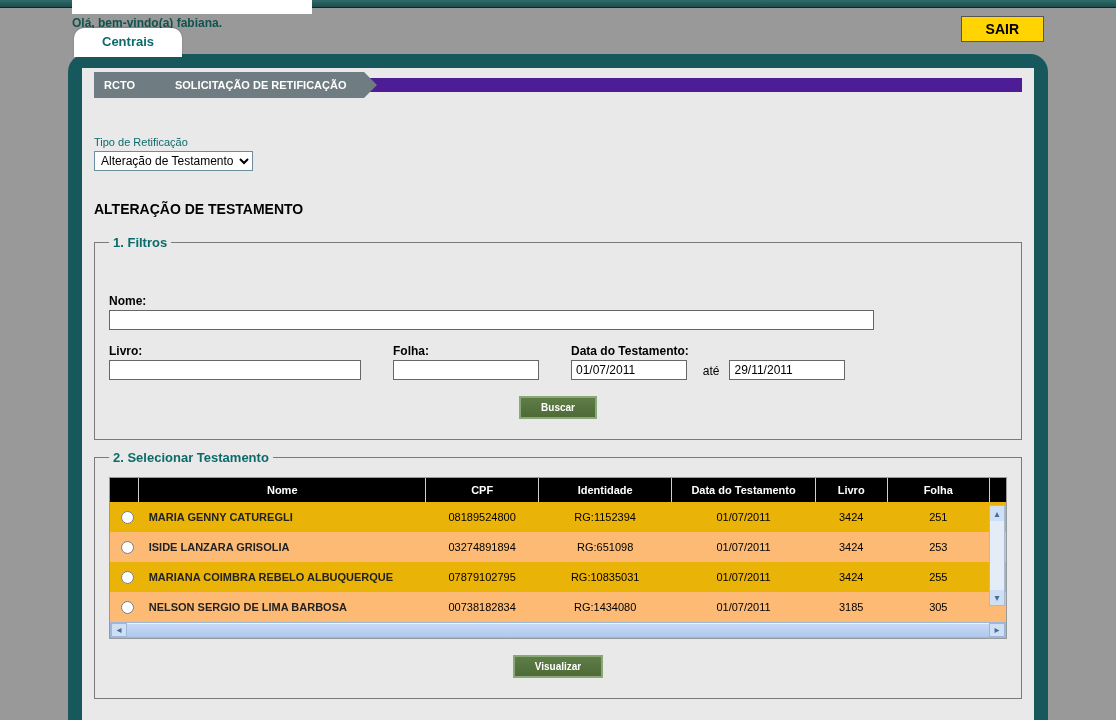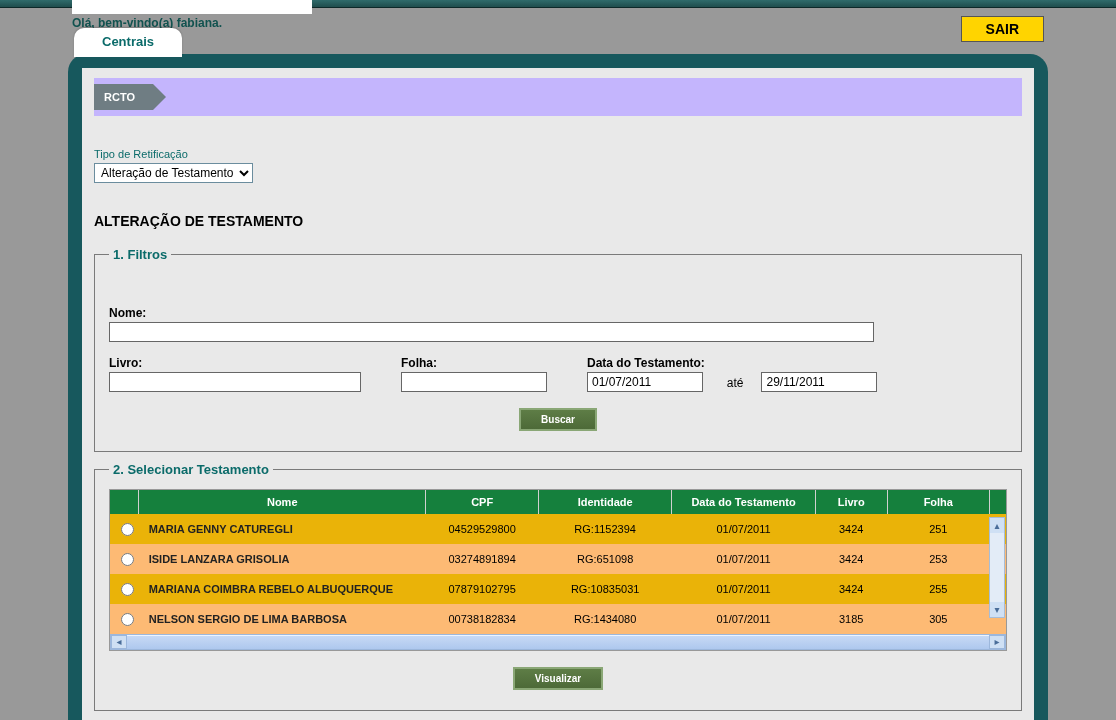--- a/index.html
+++ b/index.html
@@ -67,24 +67,24 @@
     font-weight: bold;
     font-size: 13px;
     box-shadow: 0 -1px 2px rgba(0,0,0,.2);
   }
   .inner {
     background: #e9e9e9;
     min-height: 620px;
     padding: 10px 12px 18px 12px;
   }
   .breadcrumb-bar {
-    height: 38px;
-    background: #c4b5fd;
+    height: 14px;
+    background: #4c1d95;
     position: relative;
-    margin-bottom: 32px;
+    margin-bottom: 44px;
     display:flex;
     align-items:center;
   }
   .bc-item {
     position: relative;
     height: 26px;
     line-height: 26px;
     padding: 0 18px 0 14px;
     background: #6f7d83;
     color: #fff;
@@ -145,21 +145,21 @@
     margin-bottom:2px;
   }
   input.txt {
     border: 1px solid #666;
     height: 20px;
     font-size: 12px;
     padding: 1px 4px;
     background:#fff;
   }
   .row1 { margin-bottom: 14px; margin-top: 32px;}
-  .row2 { display:flex; gap:12px;align-items:flex-end; }
+  .row2 { display:flex; gap:4px;align-items:flex-end; }
   .col { margin-right: 28px; }
   .ate-lbl{ font-size:12px; padding: 0 6px; align-self:flex-end; margin-bottom:2px;}
   .btn {
     background: linear-gradient(#5e7d46,#4d6a38);
     color: #fff;
     border: 2px solid #8aa776;
     padding: 4px 20px;
     font-weight: bold;
     font-size: 10px;
     cursor:pointer;
@@ -169,21 +169,21 @@
     border: 0;
     position:relative;
     background:#fff;
   }
   table.data {
     width: 100%;
     border-collapse: collapse;
     table-layout: fixed;
   }
   table.data th {
-    background: #15803d;
+    background: #000000;
     color: #fff;
     font-size: 11px;
     font-weight: bold;
     padding: 6px 4px;
     border-right: 1px solid #d0d0d0;
     text-align:center;
   }
   table.data th:last-child{ border-right:none;}
   table.data td {
     font-size: 11px;
@@ -234,20 +234,21 @@
     <span>Olá, bem-vindo(a) fabiana.</span>
     <button class="sair">SAIR</button>
   </div>
 
   <div class="panel">
     <div class="tab">Centrais</div>
     <div class="inner">
 
       <div class="breadcrumb-bar">
         <div class="bc-item">RCTO</div>
+        <div class="bc-item bc-end">SOLICITAÇÃO DE RETIFICAÇÃO</div>
       </div>
 
       <span class="label-small">Tipo de Retificação</span>
       <select class="tipo">
         <option>Alteração de Testamento</option>
       </select>
 
       <div class="section-title">ALTERAÇÃO DE TESTAMENTO</div>
 
       <fieldset>
@@ -308,21 +309,21 @@
                 <th>Data do Testamento</th>
                 <th>Livro</th>
                 <th>Folha</th>
                 <th></th>
               </tr>
             </thead>
             <tbody id="tb">
                   <tr class="odd">
                     <td class="radio-cell"><input type="radio" name="sel" style=""></td>
                     <td class="nm">MARIA GENNY CATUREGLI</td>
-                    <td>04529529800</td>
+                    <td>08189524800</td>
                     <td>RG:1152394</td>
                     <td>01/07/2011</td>
                     <td>3424</td>
                     <td>251</td>
                     <td></td>
                   </tr>
                   <tr class="even">
                     <td class="radio-cell"><input type="radio" name="sel" style=""></td>
                     <td class="nm">ISIDE LANZARA GRISOLIA</td>
                     <td>03274891894</td>

